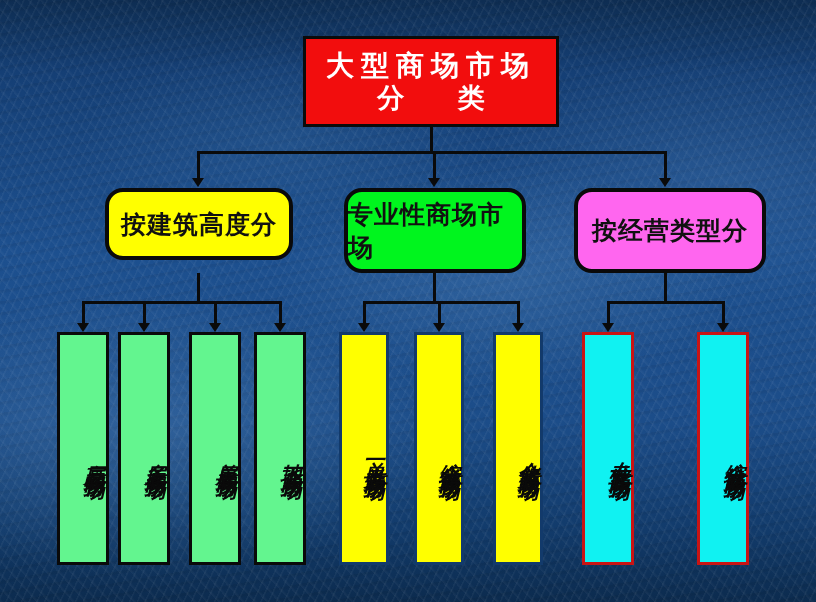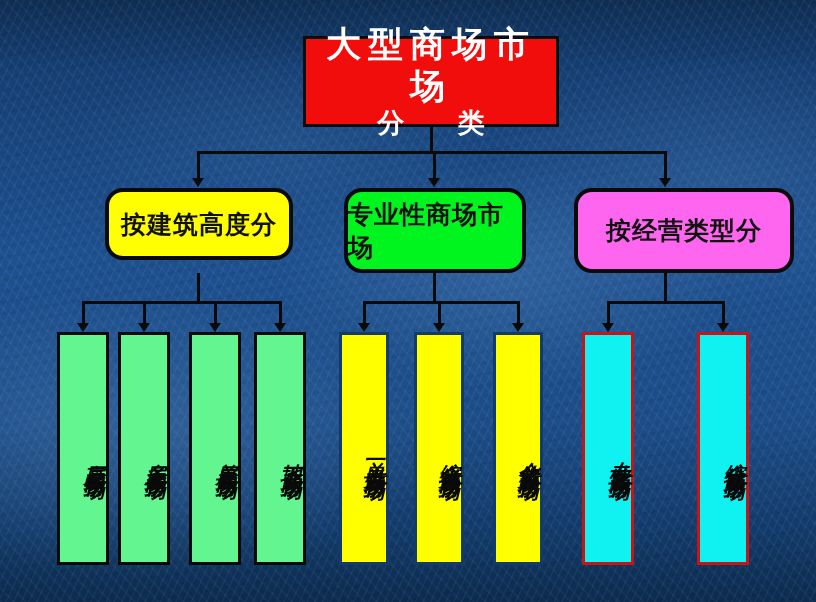--- a/index.html
+++ b/index.html
@@ -30,21 +30,21 @@
     background:#f20d0d;
     border:3px solid #0b0b0b;
     display:flex;align-items:center;justify-content:center;
     flex-direction:column;
     color:#ffffff;
     letter-spacing:5px;
     font-weight:bold;
     line-height:1.18;
     text-align:center;
   }
-  .title-box .line1{font-size:35px;letter-spacing:7px;}
+  .title-box .line1{font-size:28px;letter-spacing:7px;}
   .title-box .line2{font-size:27px;letter-spacing:22px;padding-left:22px;}
   .cat-box{
     border:4px solid #0a0a0a;
     border-radius:18px;
     display:flex;align-items:center;justify-content:center;
     color:#111111;
     font-size:25px;
     font-weight:bold;
     letter-spacing:1px;
   }
@@ -104,21 +104,21 @@
   <div class="arrow" style="left:659px;top:178px;"></div>
 
   <div class="node cat-box cat-yellow" style="left:105px;top:188px;width:188px;height:72px;">
     <span>按建筑高度分</span>
   </div>
 
   <div class="node cat-box cat-green" style="left:344px;top:188px;width:182px;height:85px;">
     <span>专业性商场市场</span>
   </div>
 
-  <div class="node cat-box cat-magenta" style="left:574px;top:188px;width:220px;height:85px;">
+  <div class="node cat-box cat-magenta" style="left:574px;top:188px;width:192px;height:85px;">
     <span>按经营类型分</span>
   </div>
 
   <div class="ln v" style="left:197px;top:273px;height:30px;"></div>
   <div class="ln h" style="left:82px;top:301px;width:200px;"></div>
 
   <div class="ln v" style="left:82px;top:301px;height:23px;"></div>
   <div class="arrow" style="left:77px;top:323px;"></div>
 
   <div class="ln v" style="left:143px;top:301px;height:23px;"></div>

